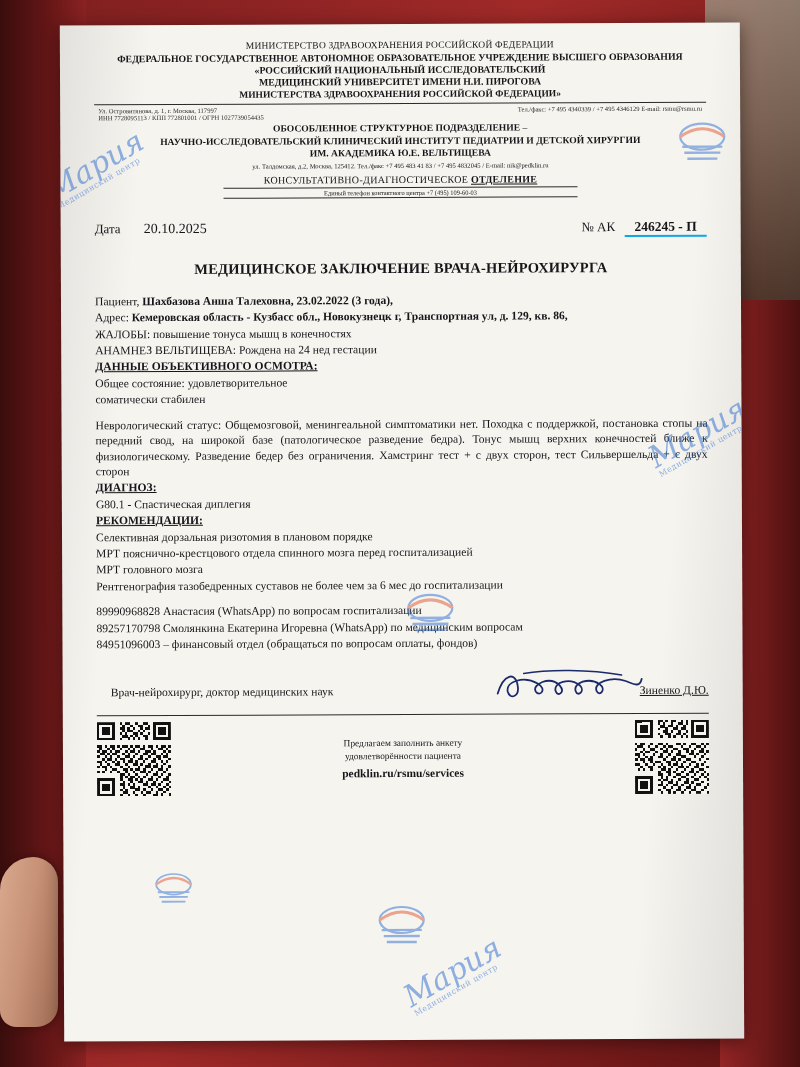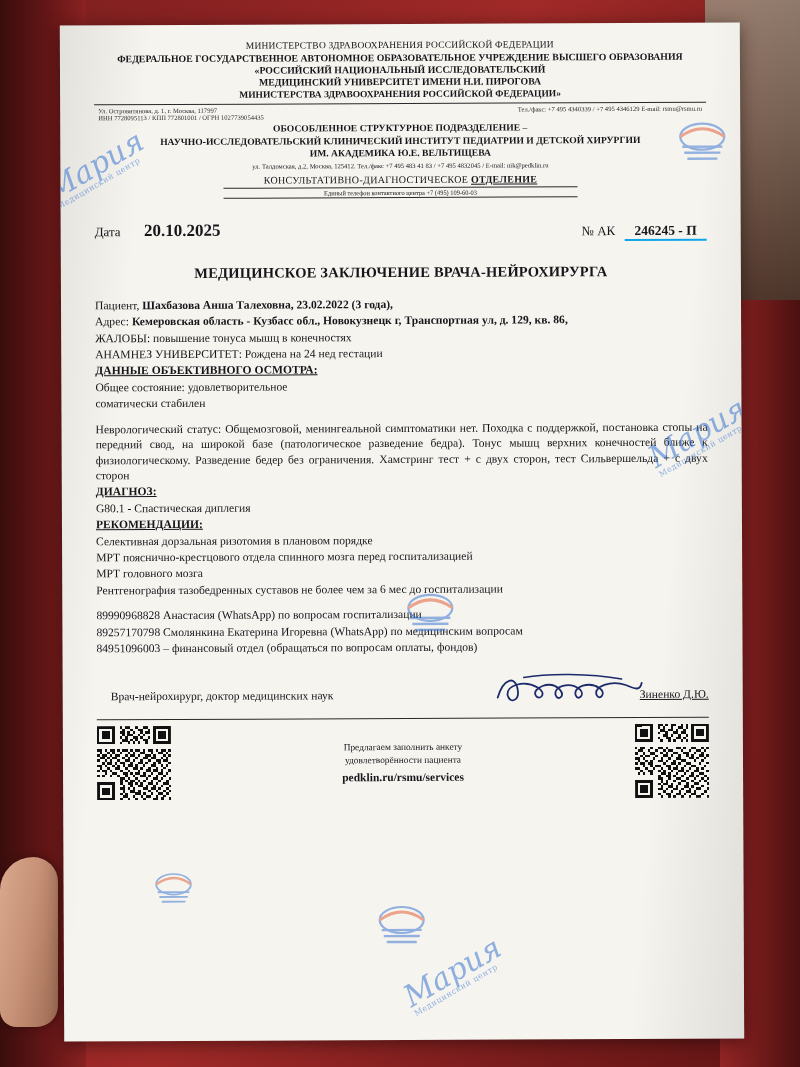--- a/index.html
+++ b/index.html
@@ -111,21 +111,21 @@
 
   
   .daterow {
     display: flex;
     justify-content: space-between;
     align-items: flex-end;
     margin-top: 22px;
     font-size: 13px;
   }
   .daterow .dlabel { margin-right: 20px; }
-  .daterow .dval { font-weight: bold; font-size: 17px; }
+  .daterow .dval { font-weight: normal; font-size: 14px; }
   .daterow .num { font-size: 13px; }
   .daterow .numval { font-weight: bold; font-size: 13.5px; border-bottom: 2px solid #0ea5e9; padding: 0 10px 1px 10px; margin-left: 6px; }
 
   .title {
     text-align: center;
     font-weight: bold;
     font-size: 14.5px;
     margin-top: 24px;
     letter-spacing: .2px;
   }
@@ -250,21 +250,21 @@
       </p>
       <p>
         <span>Адрес:</span>
         <span class="b">Кемеровская область - Кузбасс обл., Новокузнецк г, Транспортная ул, д. 129, кв. 86,</span>
       </p>
       <p>
         <span>ЖАЛОБЫ:</span>
         <span>повышение тонуса мышц в конечностях</span>
       </p>
       <p>
-        <span>АНАМНЕЗ УНИВЕРСИТЕТ:</span>
+        <span>АНАМНЕЗ ВЕЛЬТИЩЕВА:</span>
         <span>Рождена на 24 нед гестации</span>
       </p>
 
       <p class="uline">ДАННЫЕ ОБЪЕКТИВНОГО ОСМОТРА:</p>
       <p>Общее состояние: удовлетворительное</p>
       <p>соматически стабилен</p>
       <div class="gap"></div>
       <p class="justify">Неврологический статус: Общемозговой, менингеальной симптоматики нет. Походка с поддержкой, постановка стопы на передний свод, на широкой базе (патологическое разведение бедра). Тонус мышц верхних конечностей ближе к физиологическому. Разведение бедер без ограничения. Хамстринг тест + с двух сторон, тест Сильвершельда + с двух сторон</p>
 
       <p class="uline">ДИАГНОЗ:</p>

